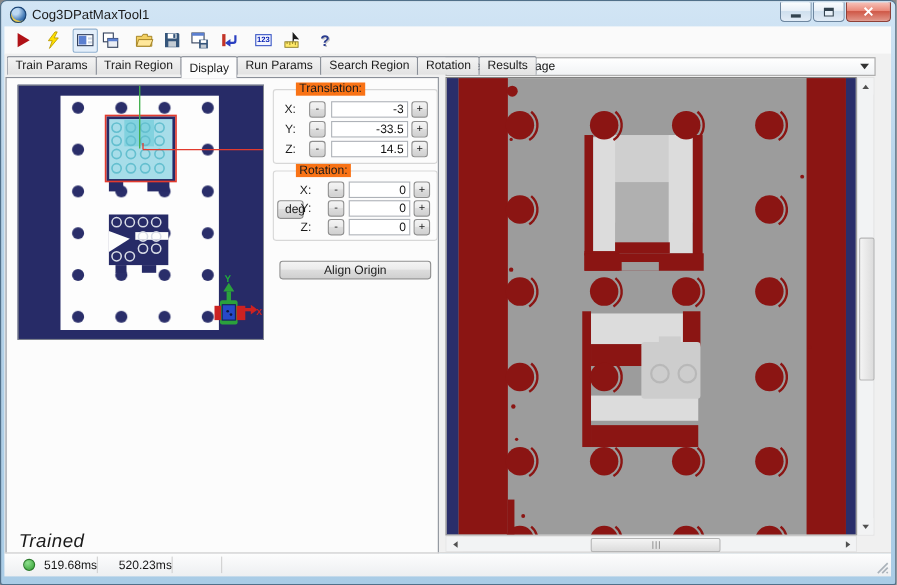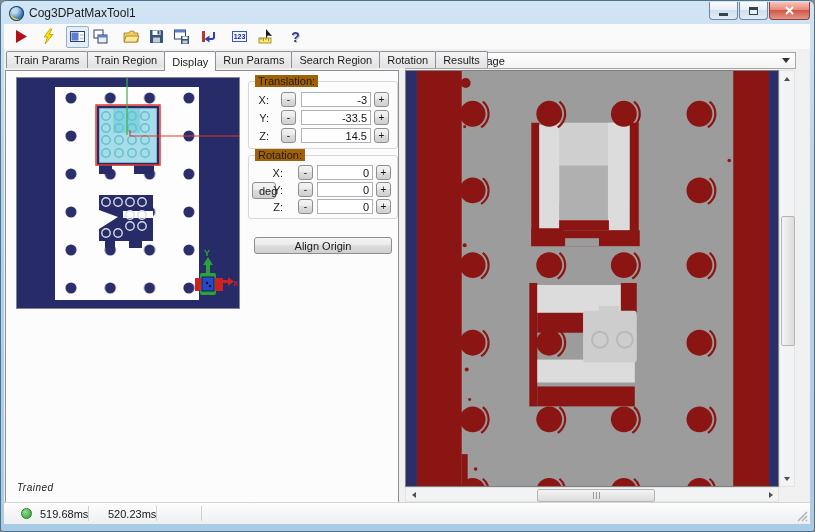--- a/index.html
+++ b/index.html
@@ -41,36 +41,36 @@
   
   .tabpage{position:absolute;top:21px;left:1px;width:394px;height:434px;background:#fcfcfc;
     border:1px solid #8a8f98;box-sizing:border-box;}
   .display3d{position:absolute;left:10px;top:6px;width:224px;height:232px;box-sizing:border-box;
     border:1px solid #828790;background:#272b67;}
   .display3d svg{display:block;width:100%;height:100%;}
   .btn{box-sizing:border-box;border:1px solid #8e8e8e;border-radius:3px;font:11px "Liberation Sans",sans-serif;
     color:#1b1b1b;background:linear-gradient(#f4f4f4,#ebebeb 45%,#dddddd 50%,#d0d0d0);text-align:center;}
   .floating{position:absolute;left:10px;top:243px;width:224px;height:20px;}
   .group{position:absolute;box-sizing:border-box;border:1px solid #d7d7d7;border-radius:3px;}
-  .group-label{position:absolute;top:-7px;left:6px;background:#a16207;padding:0 3px;font-size:11px;color:#1b1b1b;}
+  .group-label{position:absolute;top:-7px;left:20px;background:#f97316;padding:0 3px;font-size:11px;color:#1b1b1b;}
   .trans{left:242px;top:10px;width:150px;height:68px;}
   .rot{left:242px;top:84px;width:150px;height:64px;}
   .grow{position:absolute;left:0;width:100%;height:16px;}
   .axis{position:absolute;width:14px;text-align:right;top:2px;font-size:11px;color:#1b1b1b;}
   .trans .axis{left:6px;} .rot .axis{left:20px;}
   .wbtn{position:absolute;top:0;width:15px;height:15px;padding:0;line-height:11px;font-size:10px;}
   .trans .minus{left:32px;} .trans .spin{left:52px;width:70px;} .trans .plus{left:125px;}
   .rot .minus{left:49px;} .rot .spin{left:68px;width:56px;} .rot .plus{left:127px;}
   .spin{position:absolute;top:0;height:15px;box-sizing:border-box;border:1px solid #aeb2b8;
     font:11px "Liberation Sans",sans-serif;text-align:right;padding:0 3px;background:#fff;color:#111;}
   .degbtn{position:absolute;left:3px;top:26px;width:24px;height:17px;}
   .center-origin{position:absolute;left:248px;top:157px;width:138px;height:17px;
     border:1px solid #2a7ab0;box-shadow:inset 0 0 0 1px #bee6fd;}
   .align-origin{position:absolute;left:248px;top:166px;width:138px;height:17px;}
-  .trained{position:absolute;left:11px;top:411px;font-size:10px;font-style:italic;color:#1a1a1a;letter-spacing:.5px;}
+  .trained{position:absolute;left:11px;top:411px;font-size:17px;font-style:italic;color:#1a1a1a;letter-spacing:.5px;}
   
   .rightpanel{position:absolute;left:401px;top:3px;width:391px;height:451px;}
   .combo{position:absolute;left:0;top:0;right:0;height:17px;box-sizing:border-box;border:1px solid #a8a8a8;
     background:linear-gradient(#ffffff,#f1f3f5);font-size:11px;color:#111;display:flex;align-items:center;padding-left:4px;}
   .combo-arrow{margin-left:auto;margin-right:5px;width:0;height:0;border-left:4px solid transparent;
     border-right:4px solid transparent;border-top:5px solid #333;}
   .imagearea{position:absolute;left:0;top:18px;width:374px;height:417px;box-sizing:border-box;border:1px solid #808080;}
   .imagearea svg{display:block;width:100%;height:100%;}
   .vscroll{position:absolute;left:374px;top:18px;width:16px;height:417px;background:#f2f3f4;border:1px solid #e3e3e3;box-sizing:border-box;}
   .hscroll{position:absolute;left:0;top:435px;width:374px;height:15px;background:#f2f3f4;border:1px solid #e3e3e3;box-sizing:border-box;}

